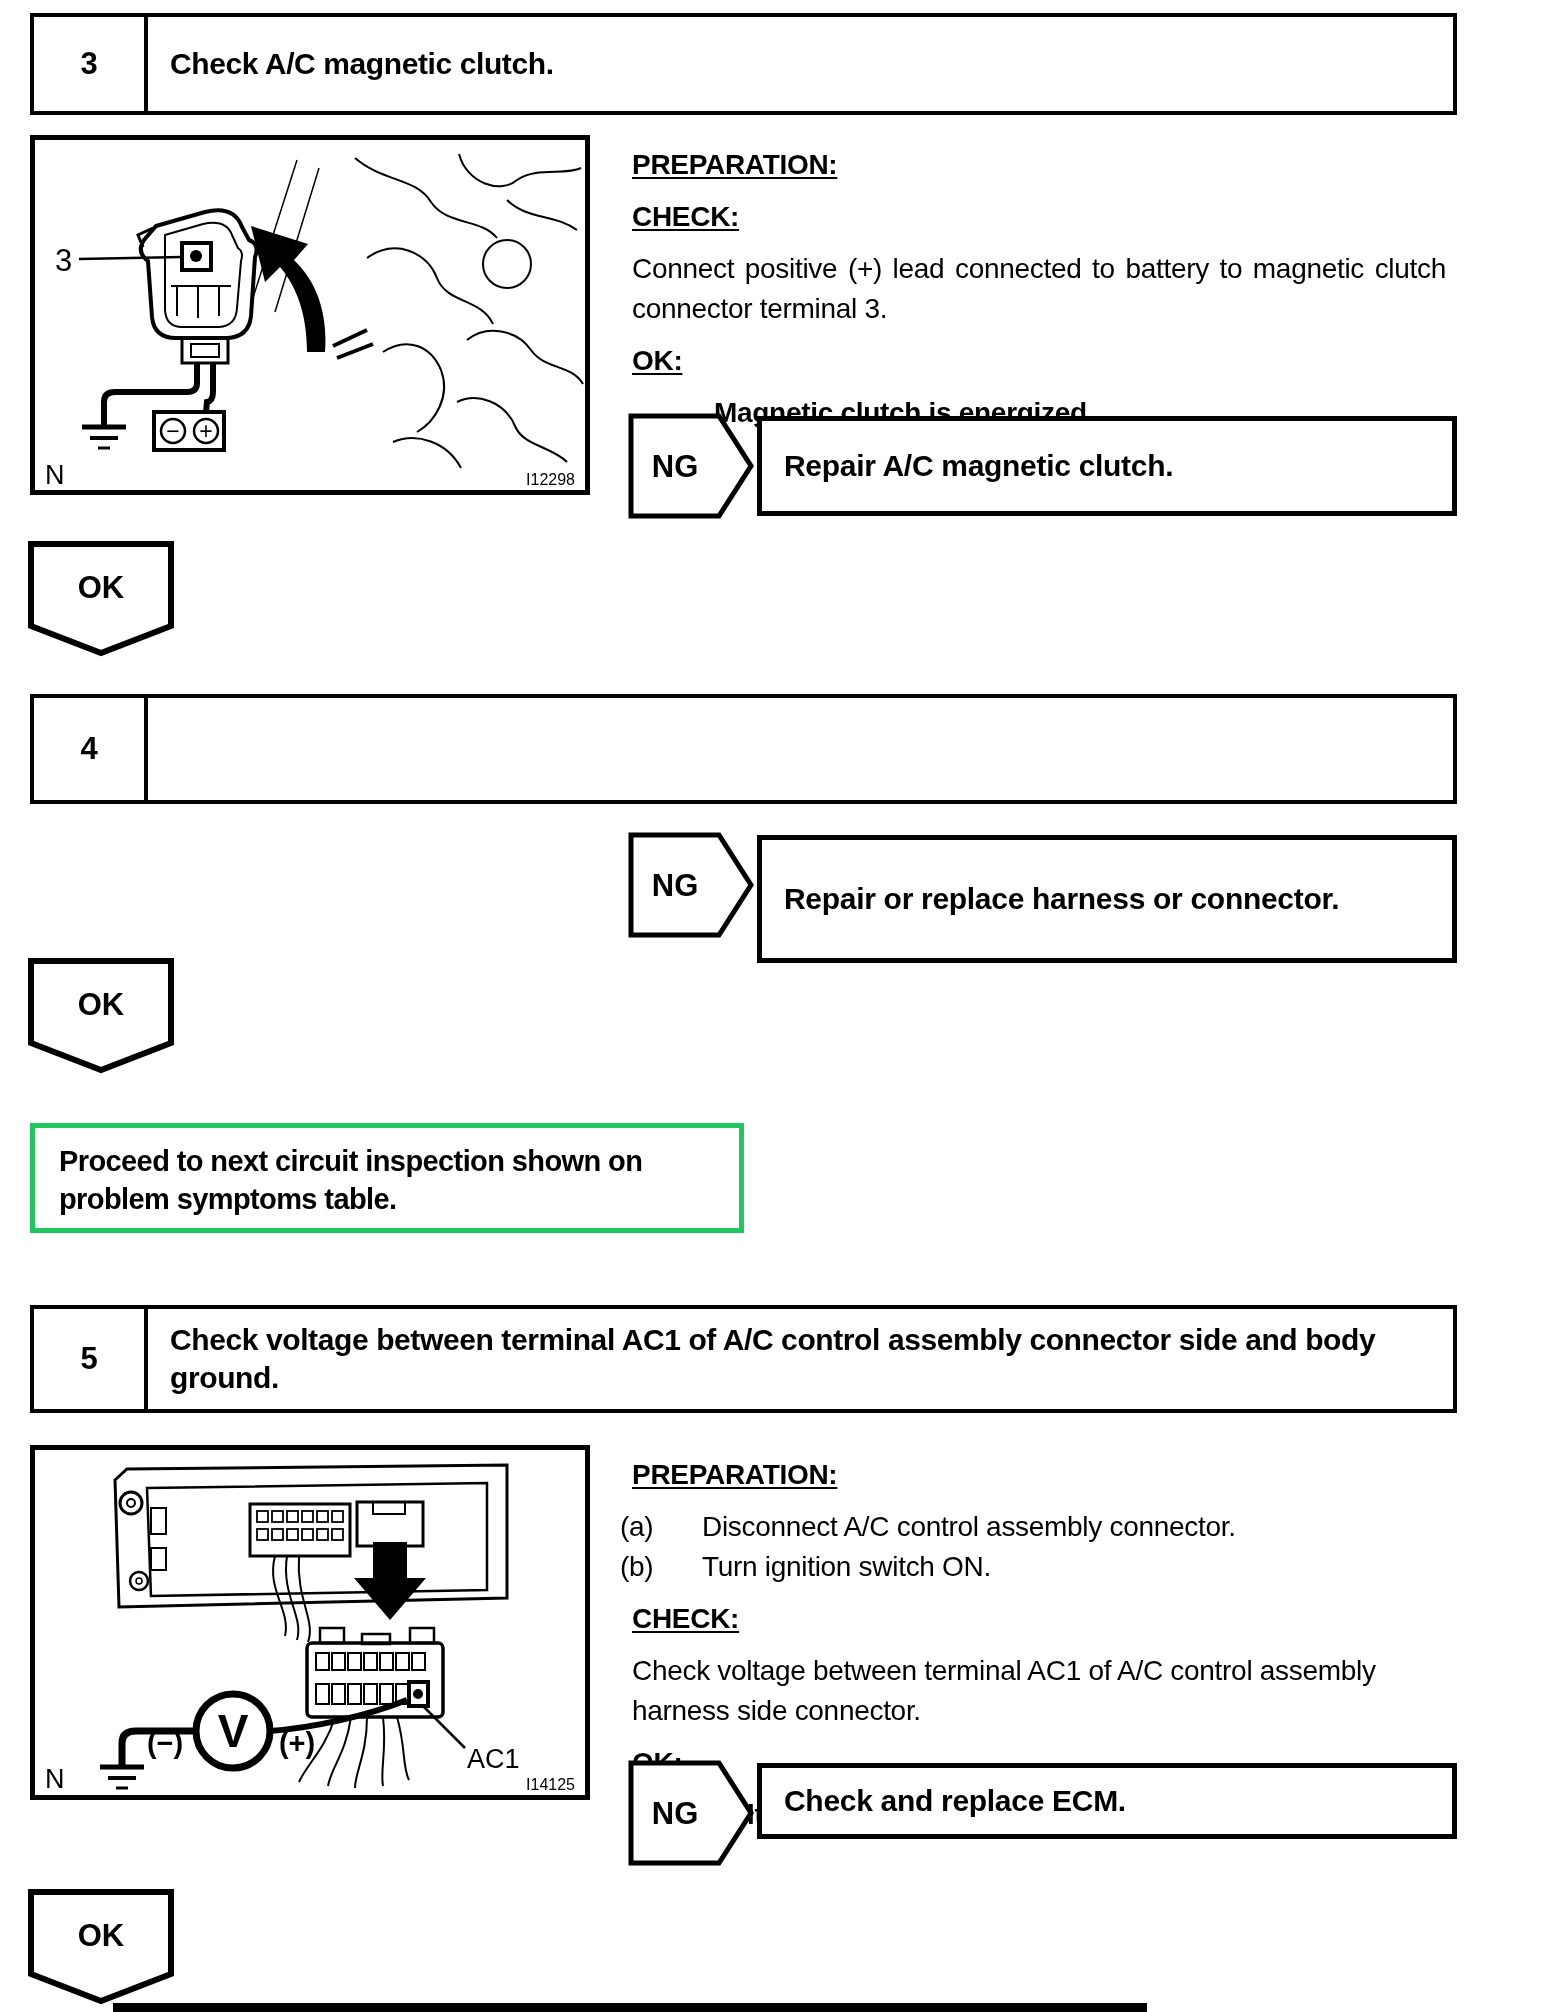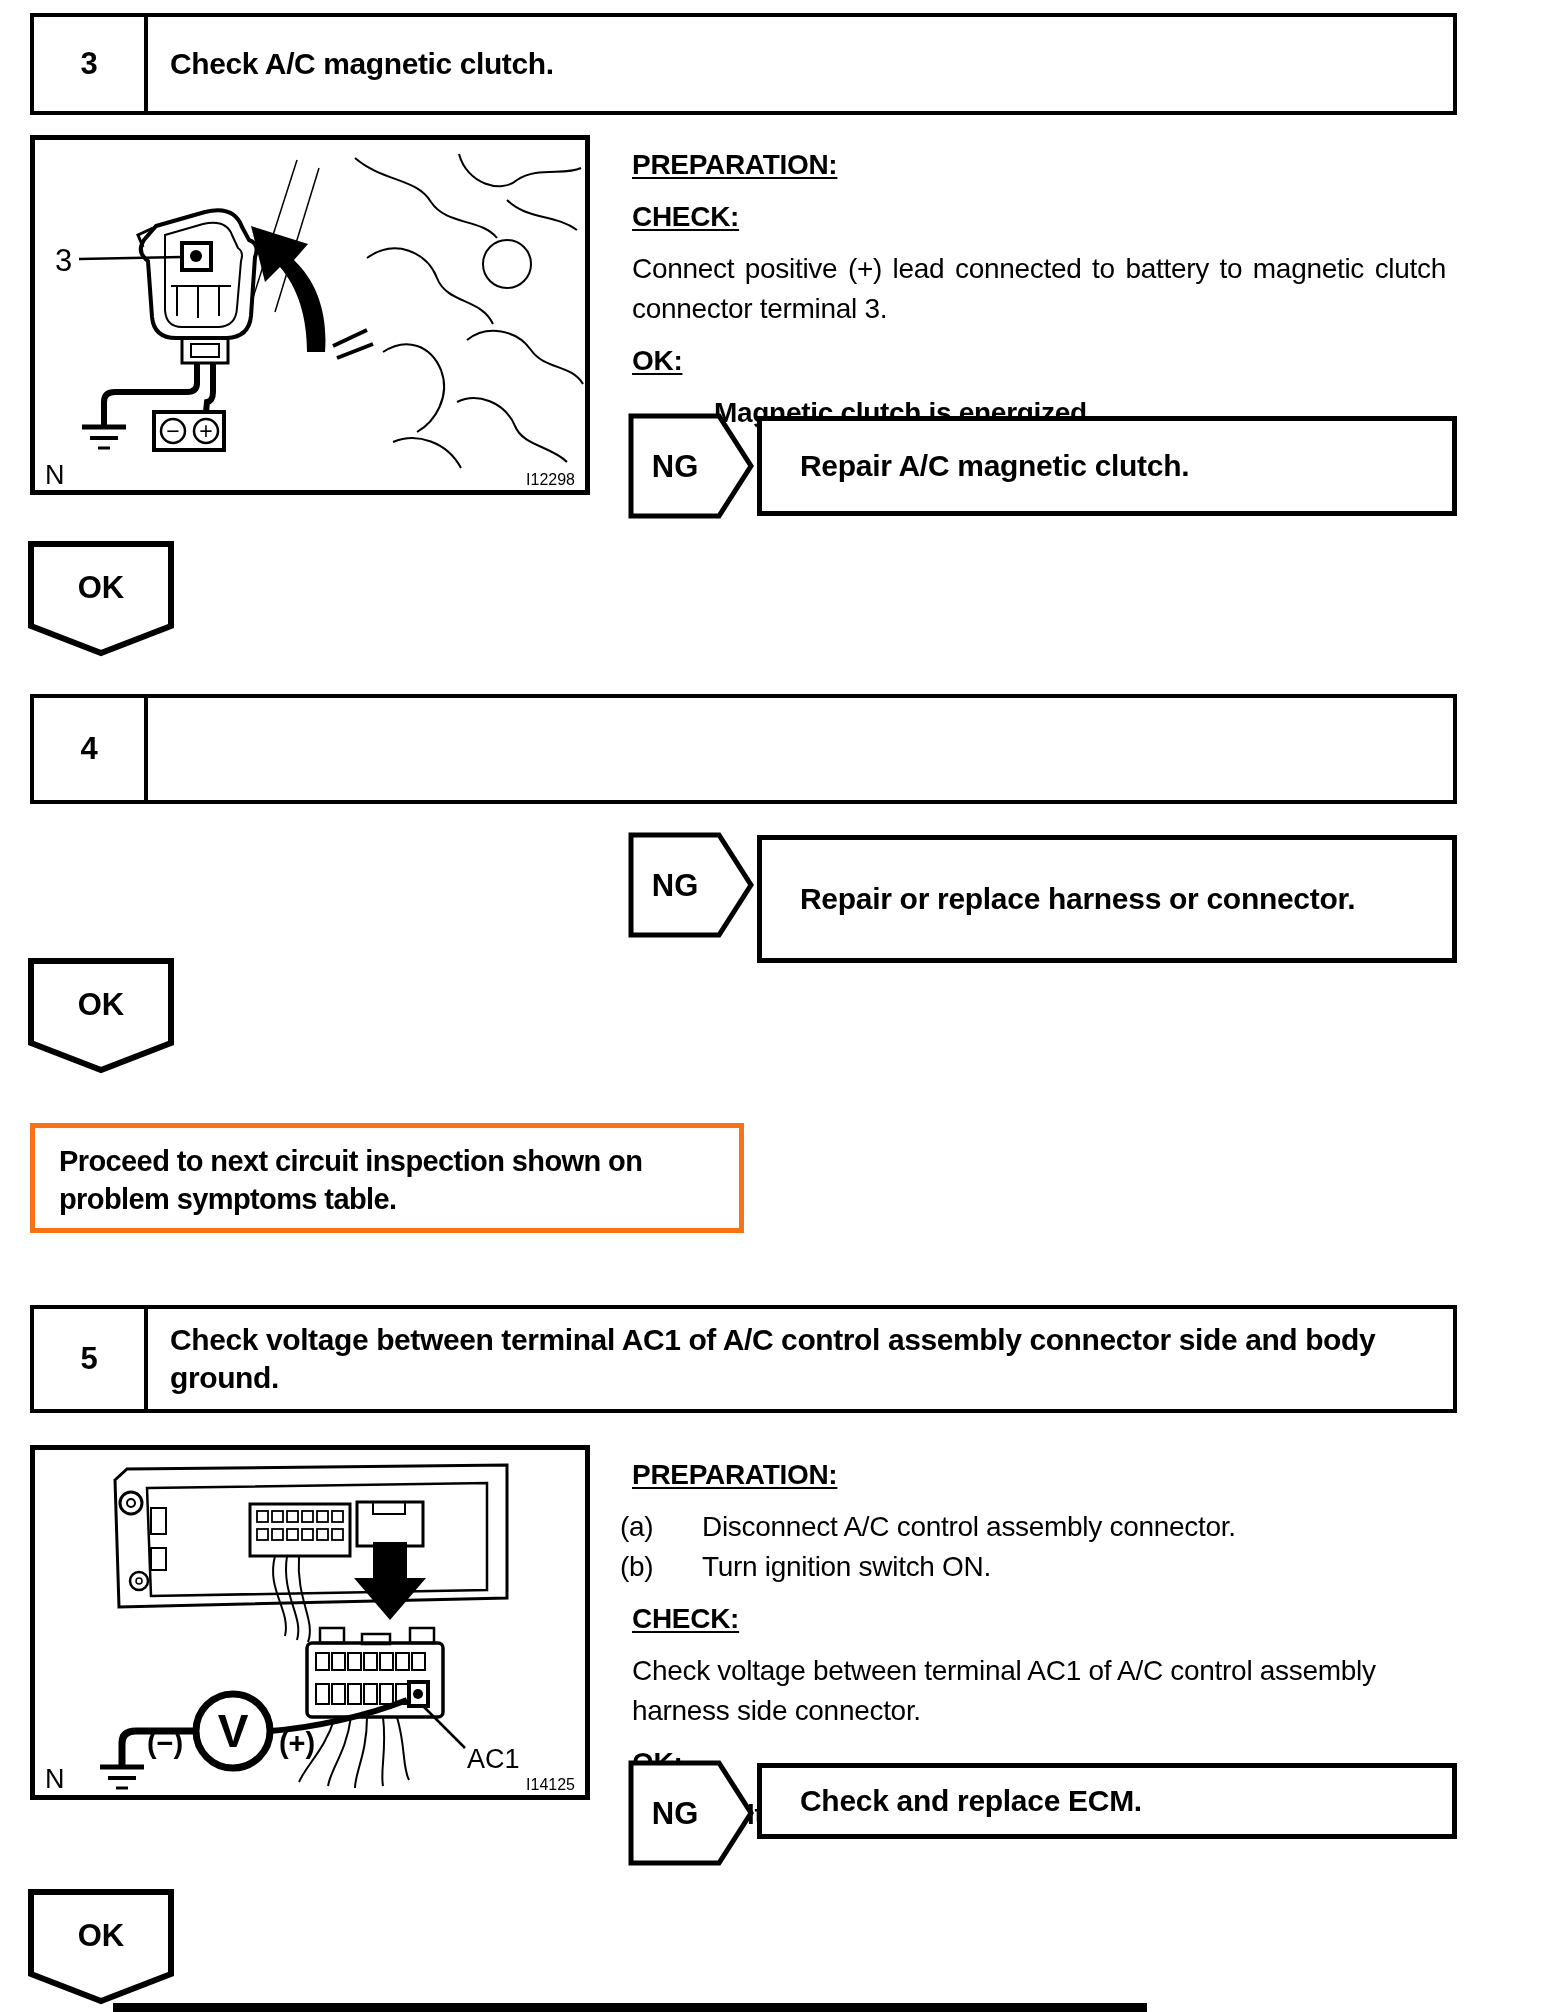--- a/index.html
+++ b/index.html
@@ -19,23 +19,23 @@
   .col{font-size:28px;line-height:40px;letter-spacing:-0.3px;}
   .col p{margin:12px;}
   .lbl{font-weight:bold;text-decoration:underline;text-underline-offset:3px;}
   .bold{font-weight:bold;}
   .ind{padding-left:82px;}
   .just{text-align:justify;}
   .pitem{display:flex;}
   .pmark{flex:0 0 82px;}
   
   .ngbox{border:5px solid #000;background:#fff;box-sizing:border-box;display:flex;
-         align-items:center;padding-left:38px;font-size:30px;font-weight:bold;letter-spacing:-0.3px;}
-  
-  .notebox{border:5px solid #f97316;background:#fff;box-sizing:border-box;
+         align-items:center;padding-left:22px;font-size:30px;font-weight:bold;letter-spacing:-0.3px;}
+  
+  .notebox{border:5px solid #22c55e;background:#fff;box-sizing:border-box;
            padding:14px 8px 0 24px;font-size:29px;font-weight:bold;line-height:38px;letter-spacing:-0.6px;}
   svg text{font-family:"Liberation Sans",sans-serif;fill:#000;}
   .badge{font-size:31px;font-weight:bold;}
   .bar{background:#000;}
 </style>
 </head>
 <body>
 
 <div class="page">
 

